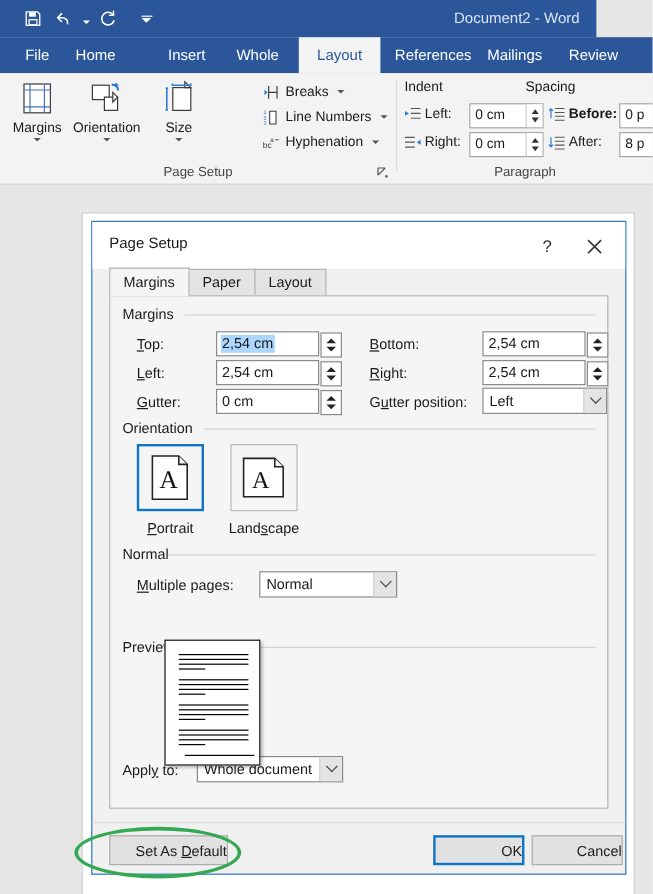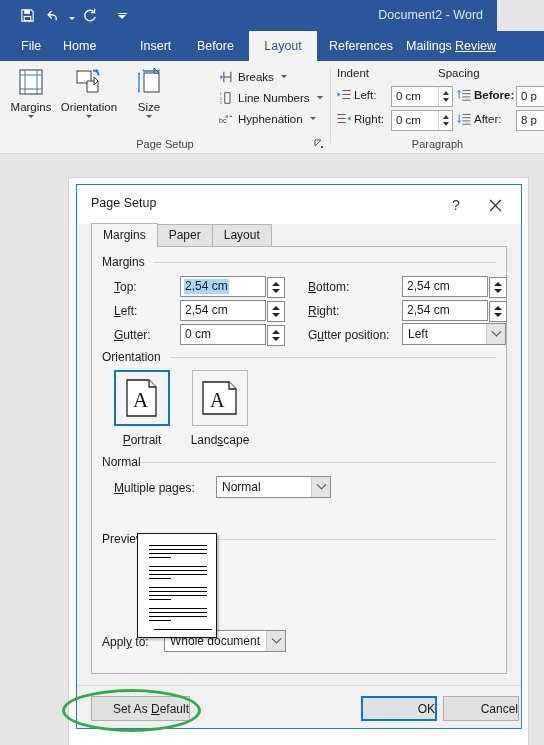--- a/index.html
+++ b/index.html
@@ -254,25 +254,25 @@
           <div class="tri"></div>
       </div>
     </div>
     <div class="doctitle">Document2 - Word</div>
   </div>
 
   <div class="tabbar">
     <div class="tab" style="left:12px;">File</div>
     <div class="tab" style="left:54px;">Home</div>
     <div class="tab" style="left:131px;">Insert</div>
-    <div class="tab" style="left:188px;">Before</div>
+    <div class="tab" style="left:188px;">Whole</div>
     <div class="tab active" style="left:249px;width:68px;padding:0;">Layout</div>
     <div class="tab" style="left:320px;">References</div>
     <div class="tab" style="left:397px;">Mailings</div>
-    <div class="tab" style="left:446px;text-decoration:underline;">Review</div>
+    <div class="tab" style="left:465px;">Review</div>
   </div>
 
   <div class="ribbon">
 
     <div class="rb-group" style="left:0; width:330px;">
 
       <div class="bigbtn" style="left:2px;">
         <div class="ic">
           <svg width="30" height="30" viewBox="0 0 30 30">
               <rect x="4" y="3" width="22" height="24" fill="#fff" stroke="#3a3a3a" stroke-width="1"></rect>

